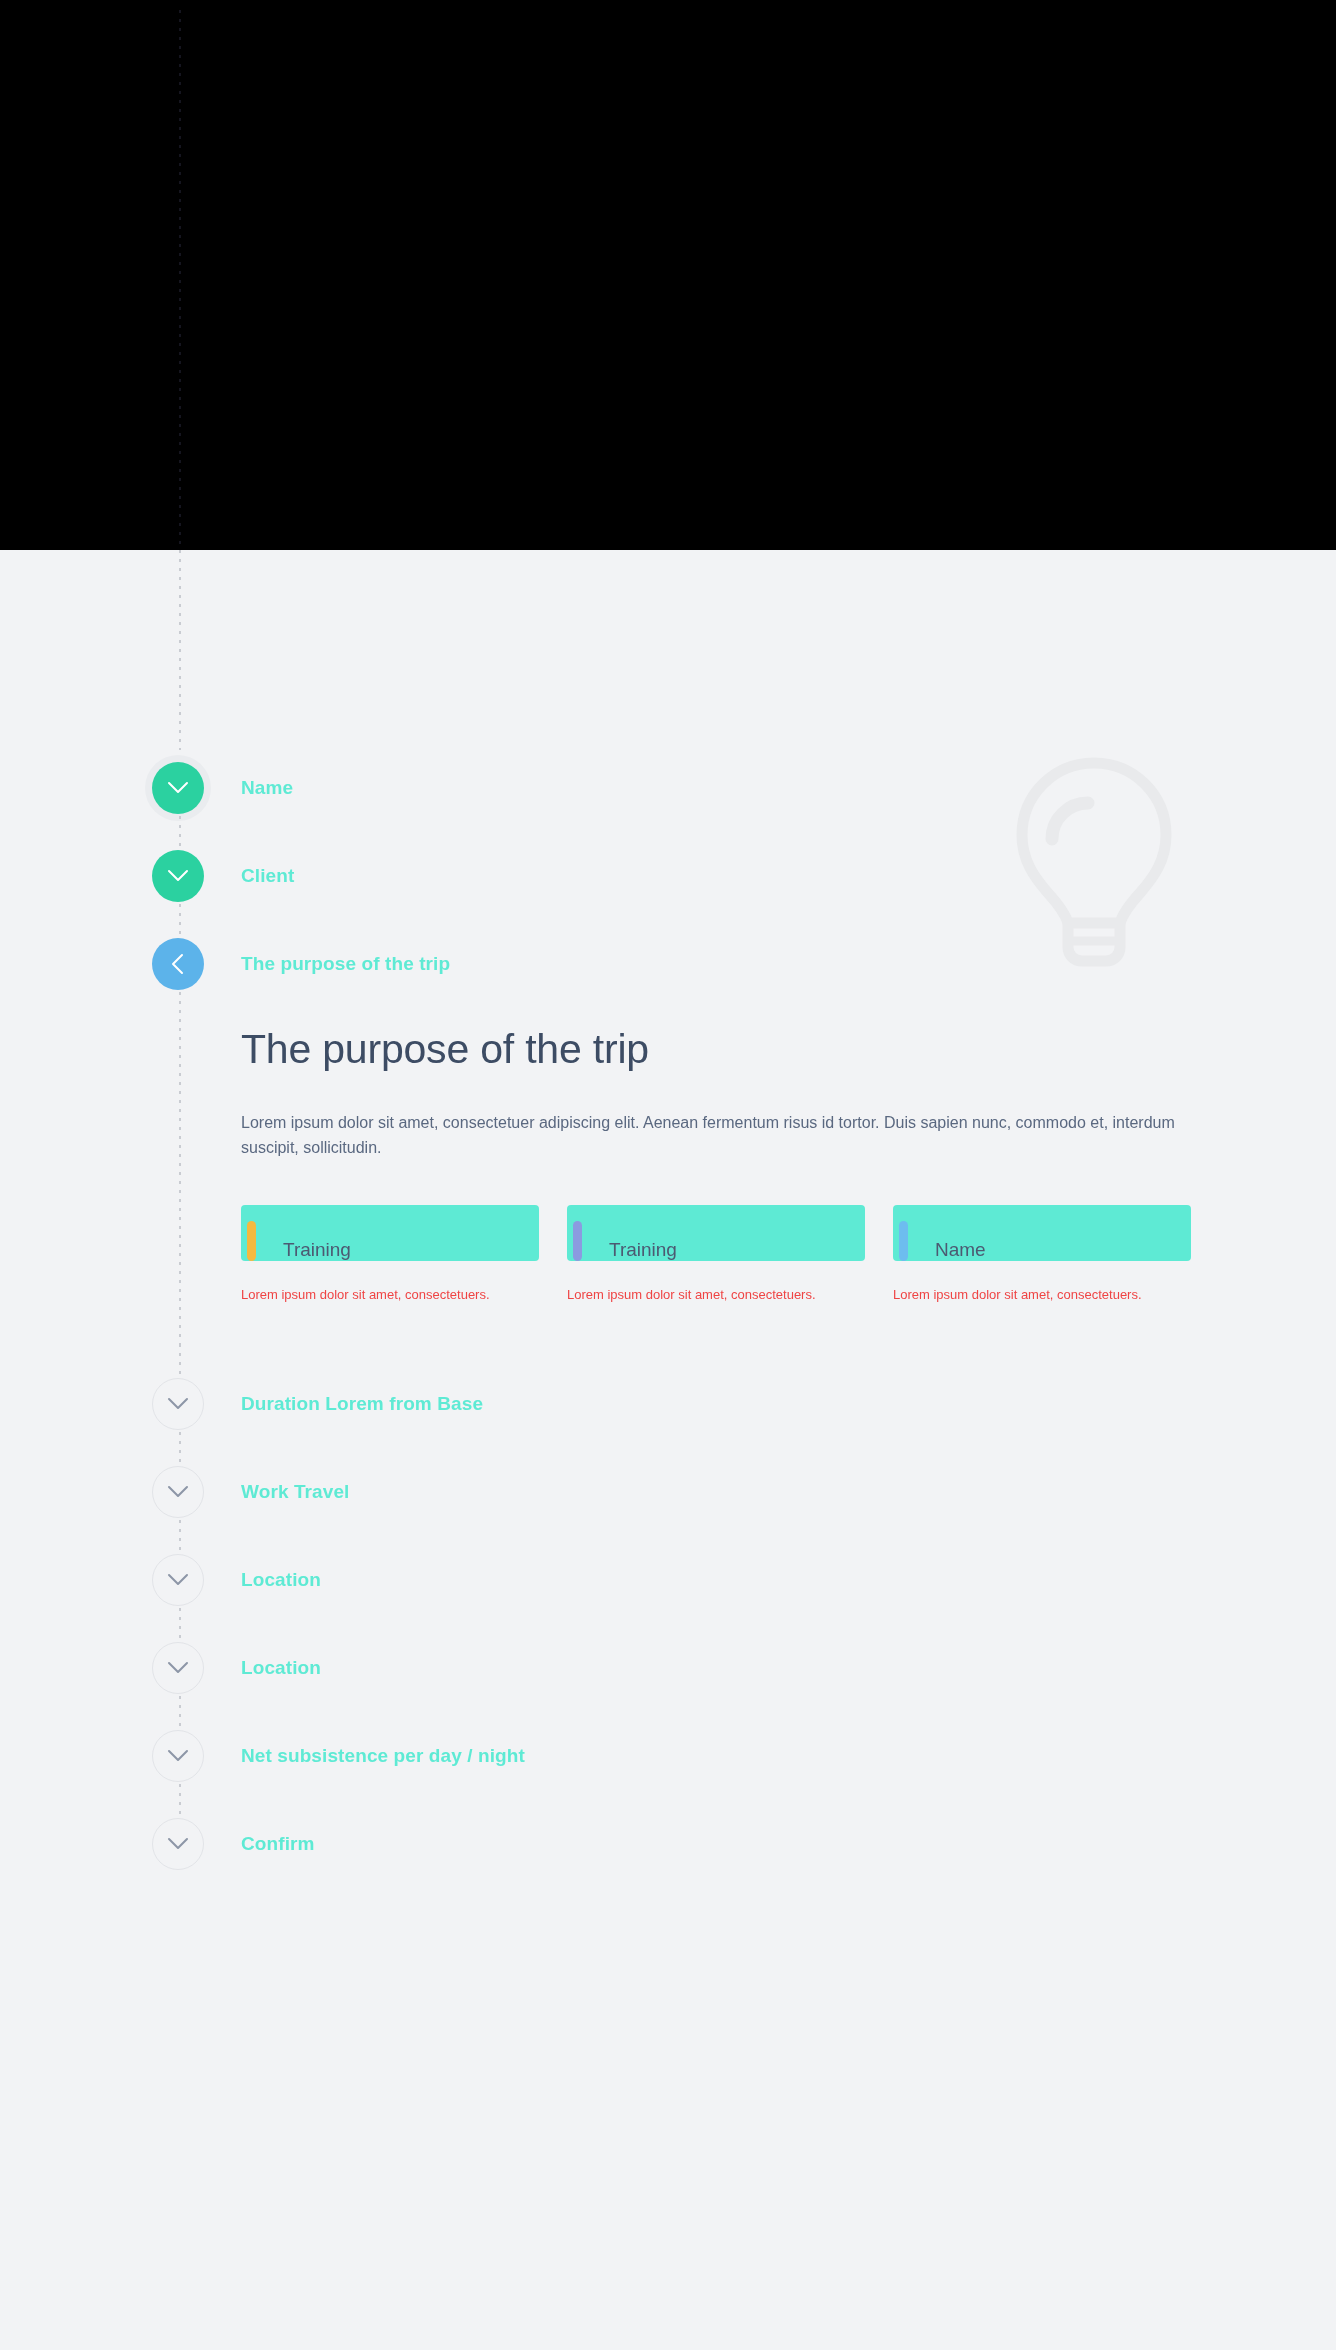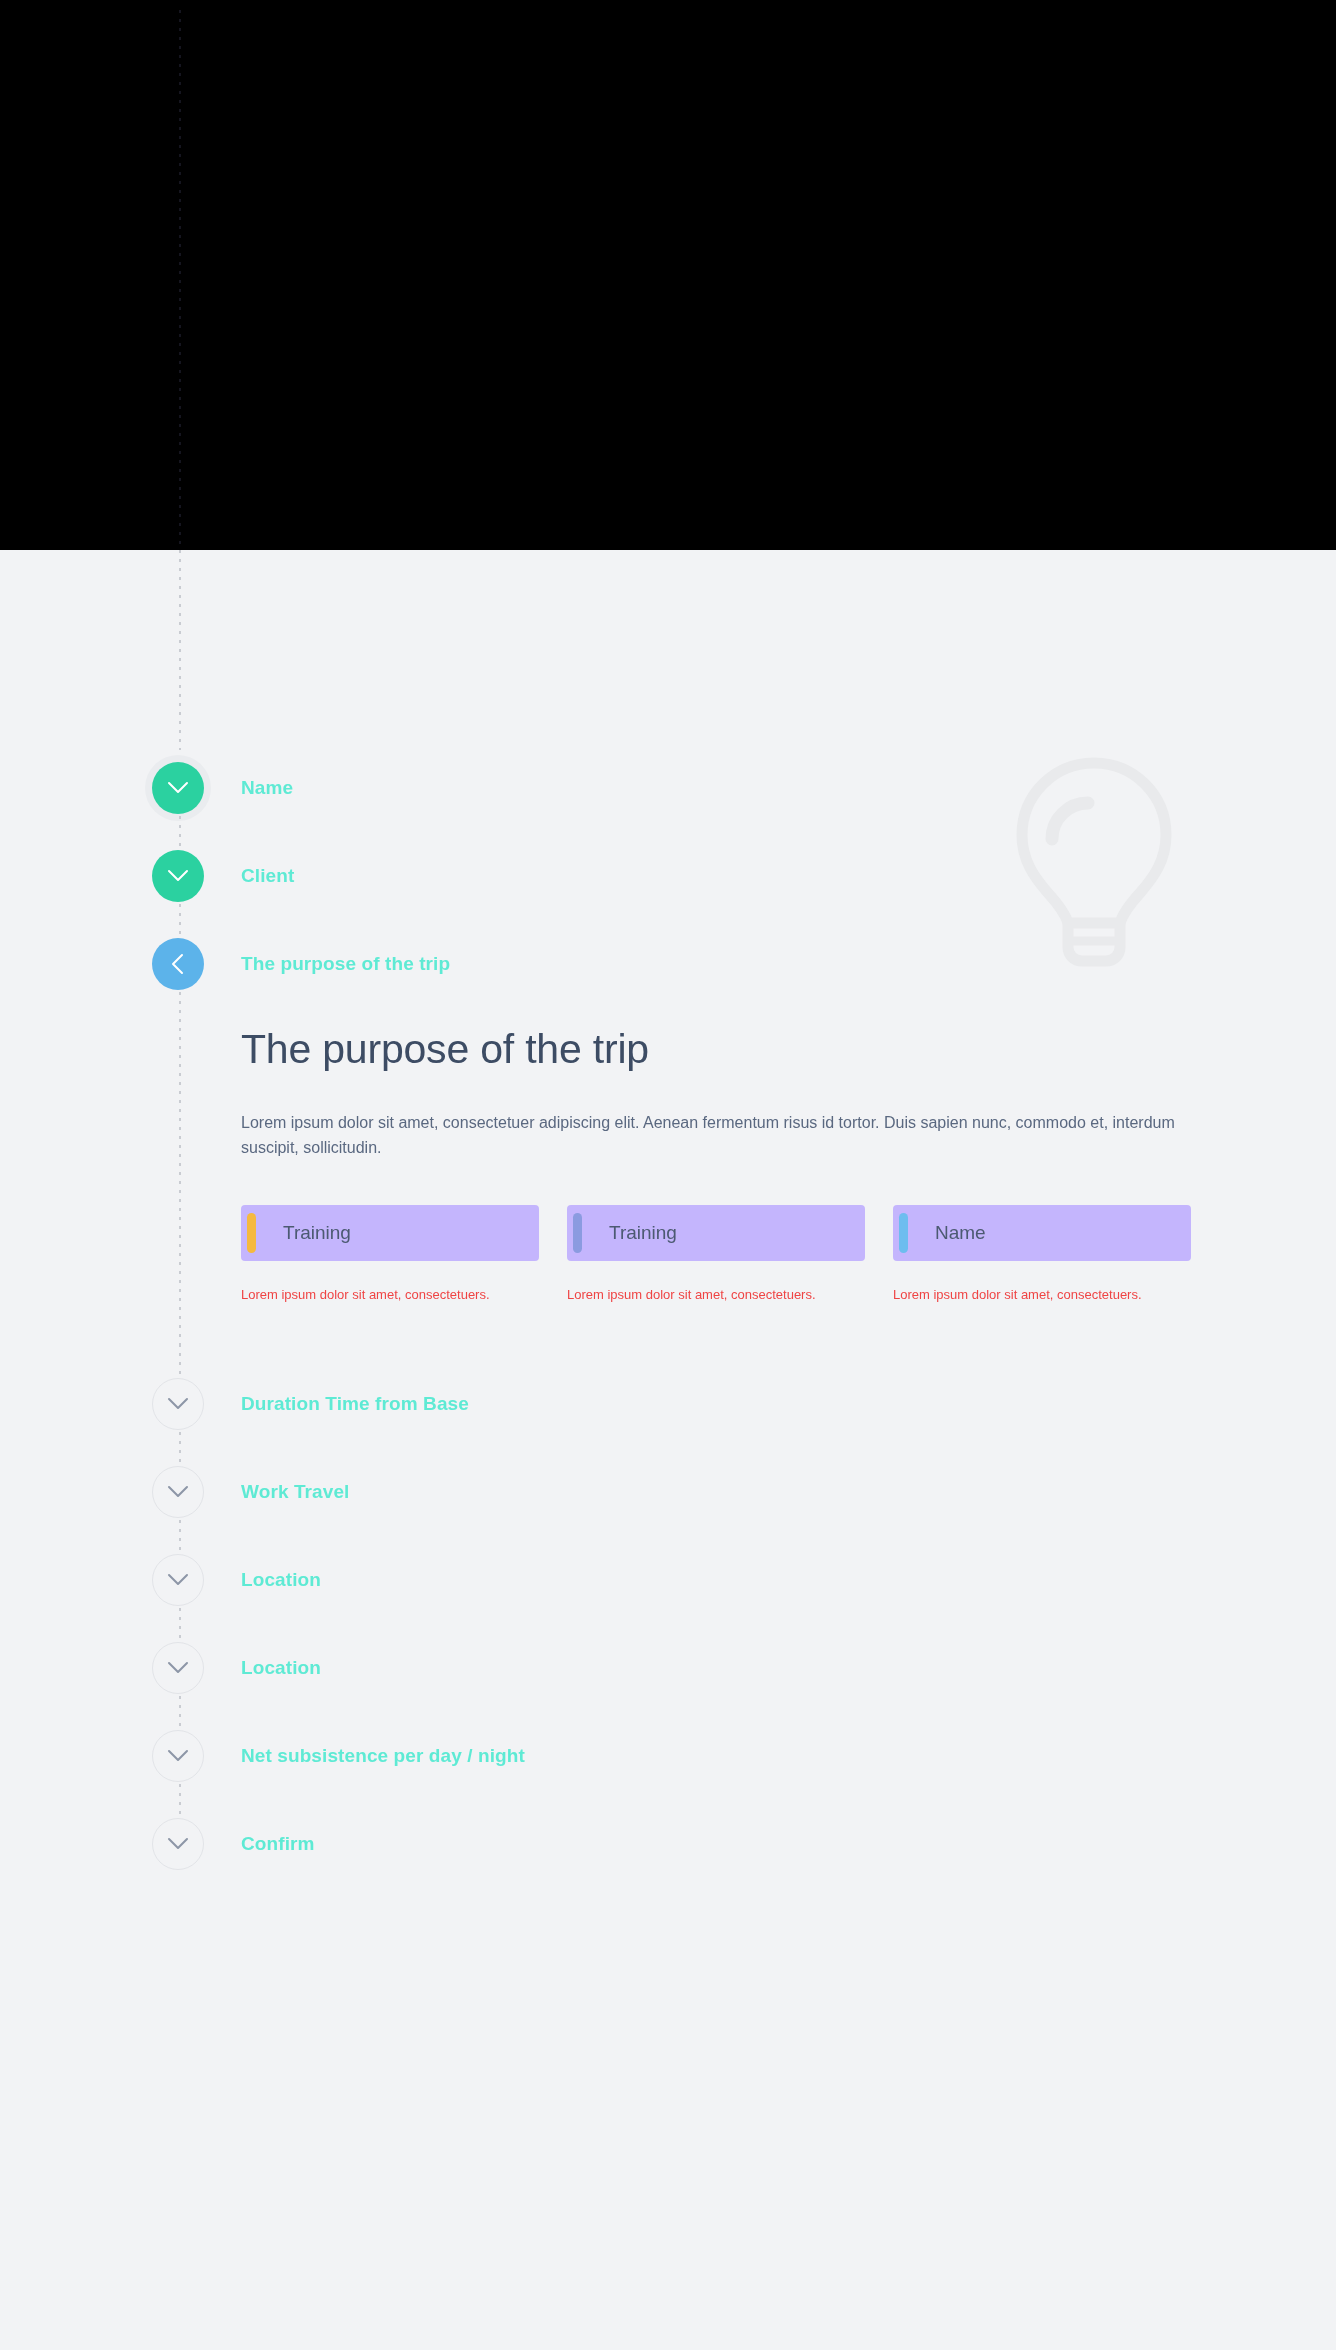--- a/index.html
+++ b/index.html
@@ -179,23 +179,23 @@
   .options {
     display: flex;
     gap: 28px;
     width: 950px;
   }
   .option {
     width: 298px;
   }
   .option-card {
     display: flex;
-    align-items: center;
+    align-items: flex-end;
     height: 56px;
-    background: #c4b5fd;
+    background: #5eead4;
     border-radius: 4px;
     overflow: hidden;
   }
   .option-bar {
     width: 9px;
     height: 40px;
     margin-left: 6px;
     border-radius: 5px;
     flex: none;
   }
@@ -309,21 +309,21 @@
     <div class="step-gap">
         <div class="dots"></div>
       </div>
 
     <div class="step-row">
       <div class="bullet todo">
         <svg width="22" height="14" viewBox="0 0 22 14">
           <path d="M2 2 L11 11 L20 2" stroke="#46557096" stroke-width="2" fill="none" stroke-linecap="round" stroke-linejoin="round"></path>
         </svg>
       </div>
-      <div class="step-label">Duration Time from Base</div>
+      <div class="step-label">Duration Lorem from Base</div>
     </div>
 
     <div class="step-gap">
         <div class="dots"></div>
       </div>
 
     <div class="step-row">
       <div class="bullet todo">
         <svg width="22" height="14" viewBox="0 0 22 14">
           <path d="M2 2 L11 11 L20 2" stroke="#46557096" stroke-width="2" fill="none" stroke-linecap="round" stroke-linejoin="round"></path>

